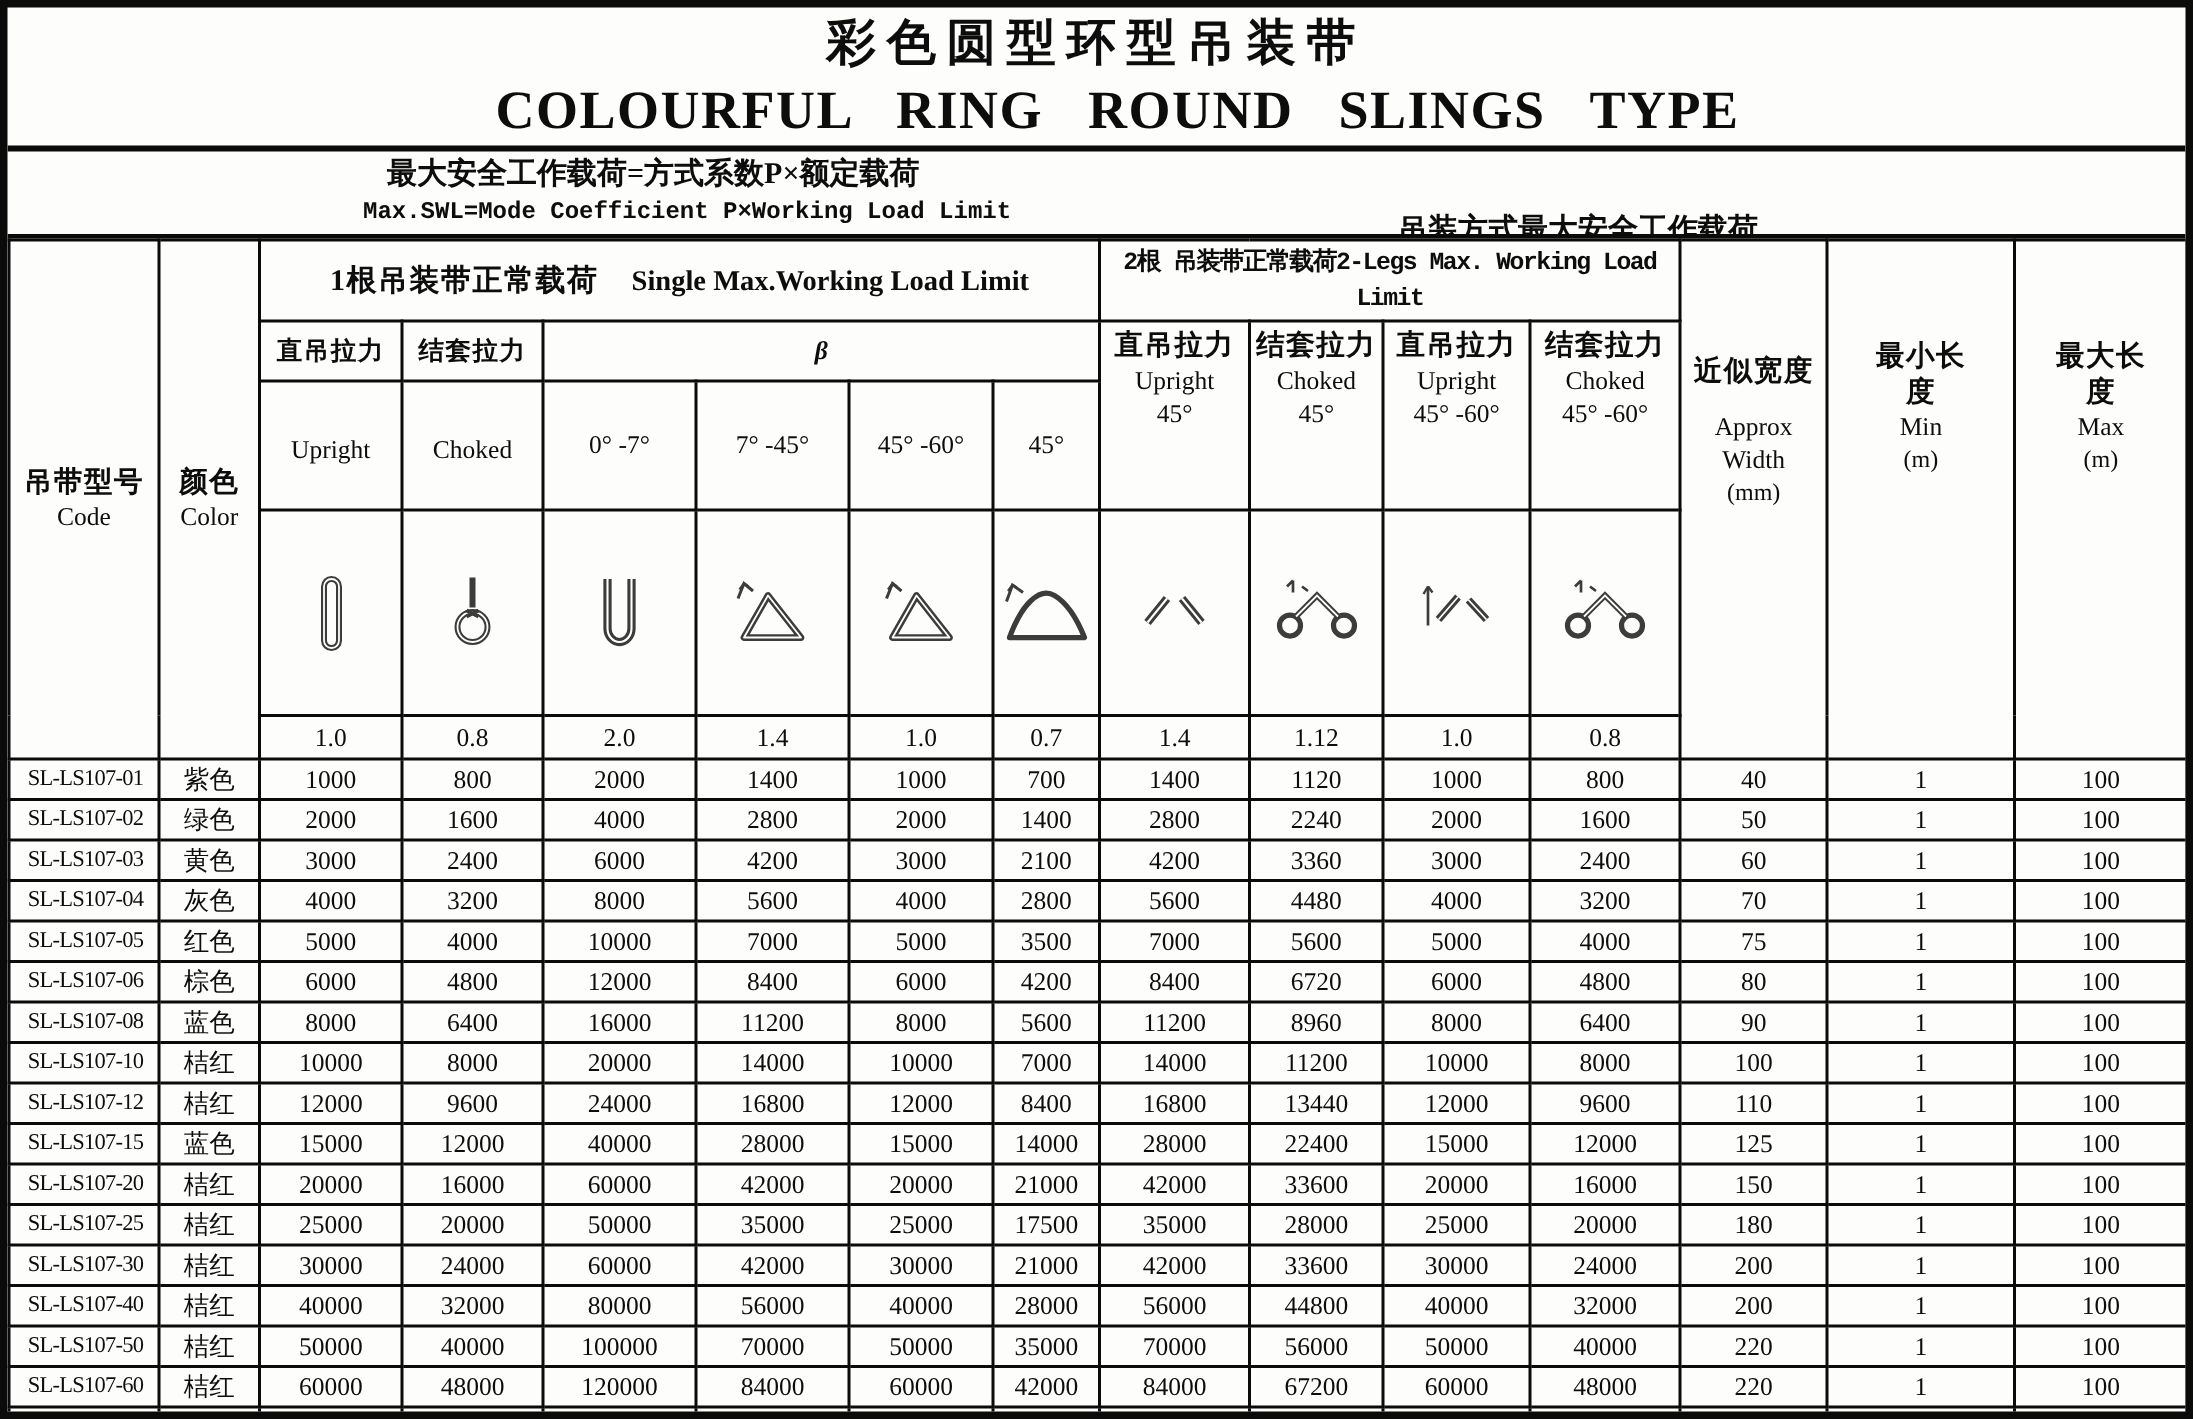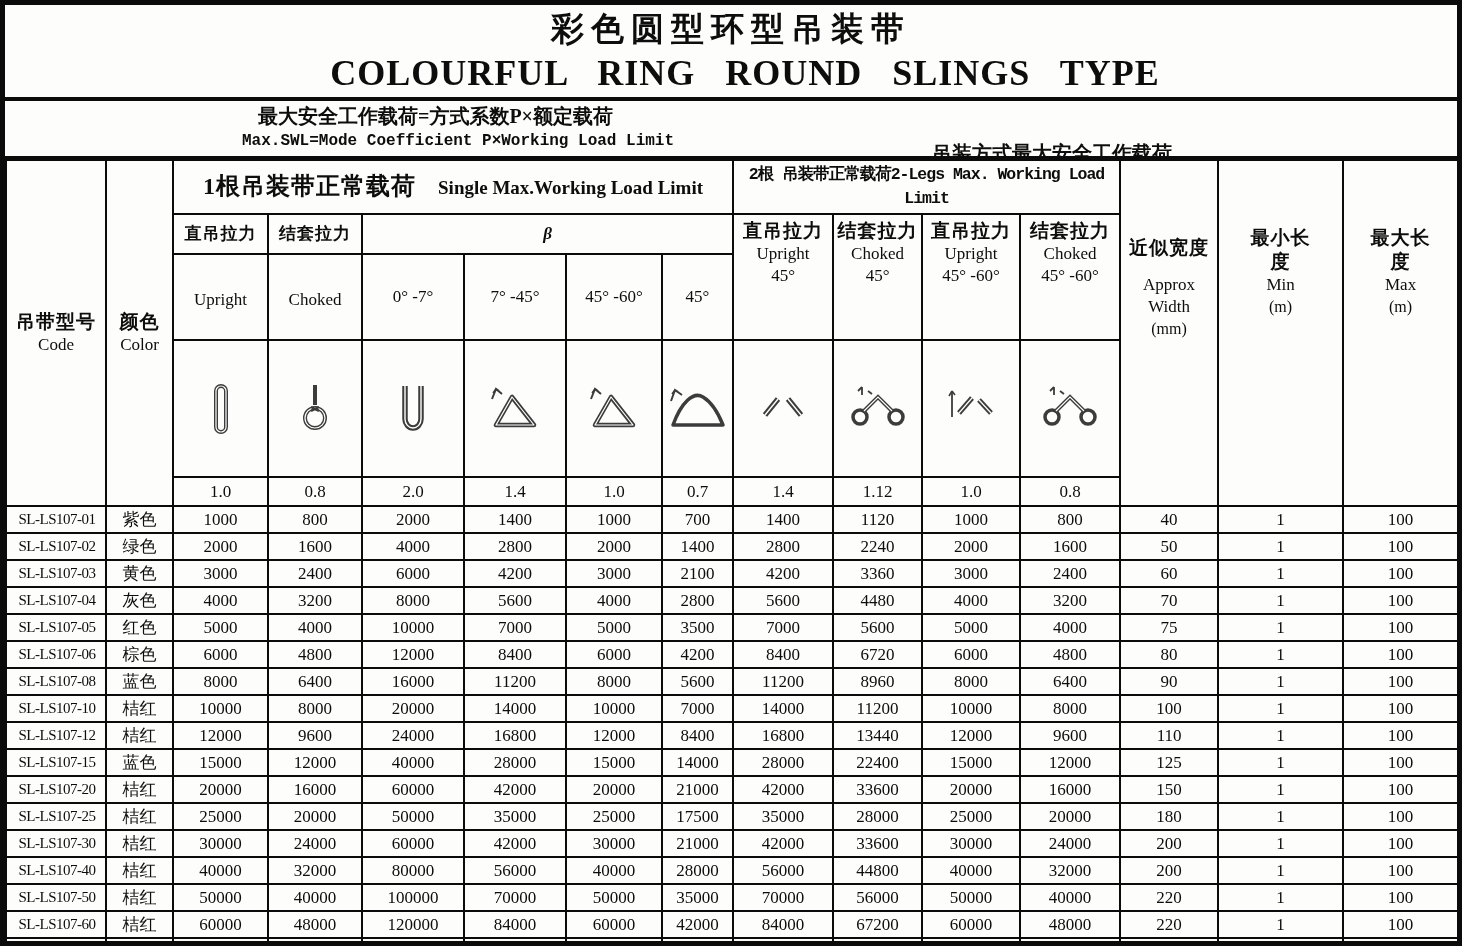--- a/index.html
+++ b/index.html
@@ -57,21 +57,21 @@
     white-space:nowrap;
   }
   td.gsep{border-left-width:4px;}   
   td.wsep{border-left-width:4px;}   
   .hzh{font-size:19px;font-weight:bold;letter-spacing:1px;line-height:24px;}
   .hen{font-size:17px;line-height:22px;}
   .hsm{font-size:16px;line-height:21px;}
   td.topv{vertical-align:top;}
   .grp1{text-align:left;padding-left:14px;font-weight:bold;}
   .grp1 .g-en{font-weight:bold;font-size:19px;margin-left:22px;letter-spacing:0px;}
-  .grp1 .g-zh{font-size:24px;letter-spacing:1px;}
+  .grp1 .g-zh{font-size:20px;letter-spacing:1px;}
   .grp2{text-align:left;padding-left:6px;vertical-align:top;}
   .grp2 div{font-size:16.5px;font-weight:bold;line-height:24px;
             font-family:"Liberation Mono","DejaVu Sans Mono",monospace;letter-spacing:-1px;}
   .beta{font-size:24px;font-weight:bold;font-style:italic;}
   .angle{font-size:17px;border-radius:21px;}
   td.coef{height:27px;font-size:17px;}
   tr.hdr1 td{height:52px;}
   tr.hdr2 td{height:38px;}
   tr.hdr3 td{height:78px;}
   tr.icons td{height:135px;}

